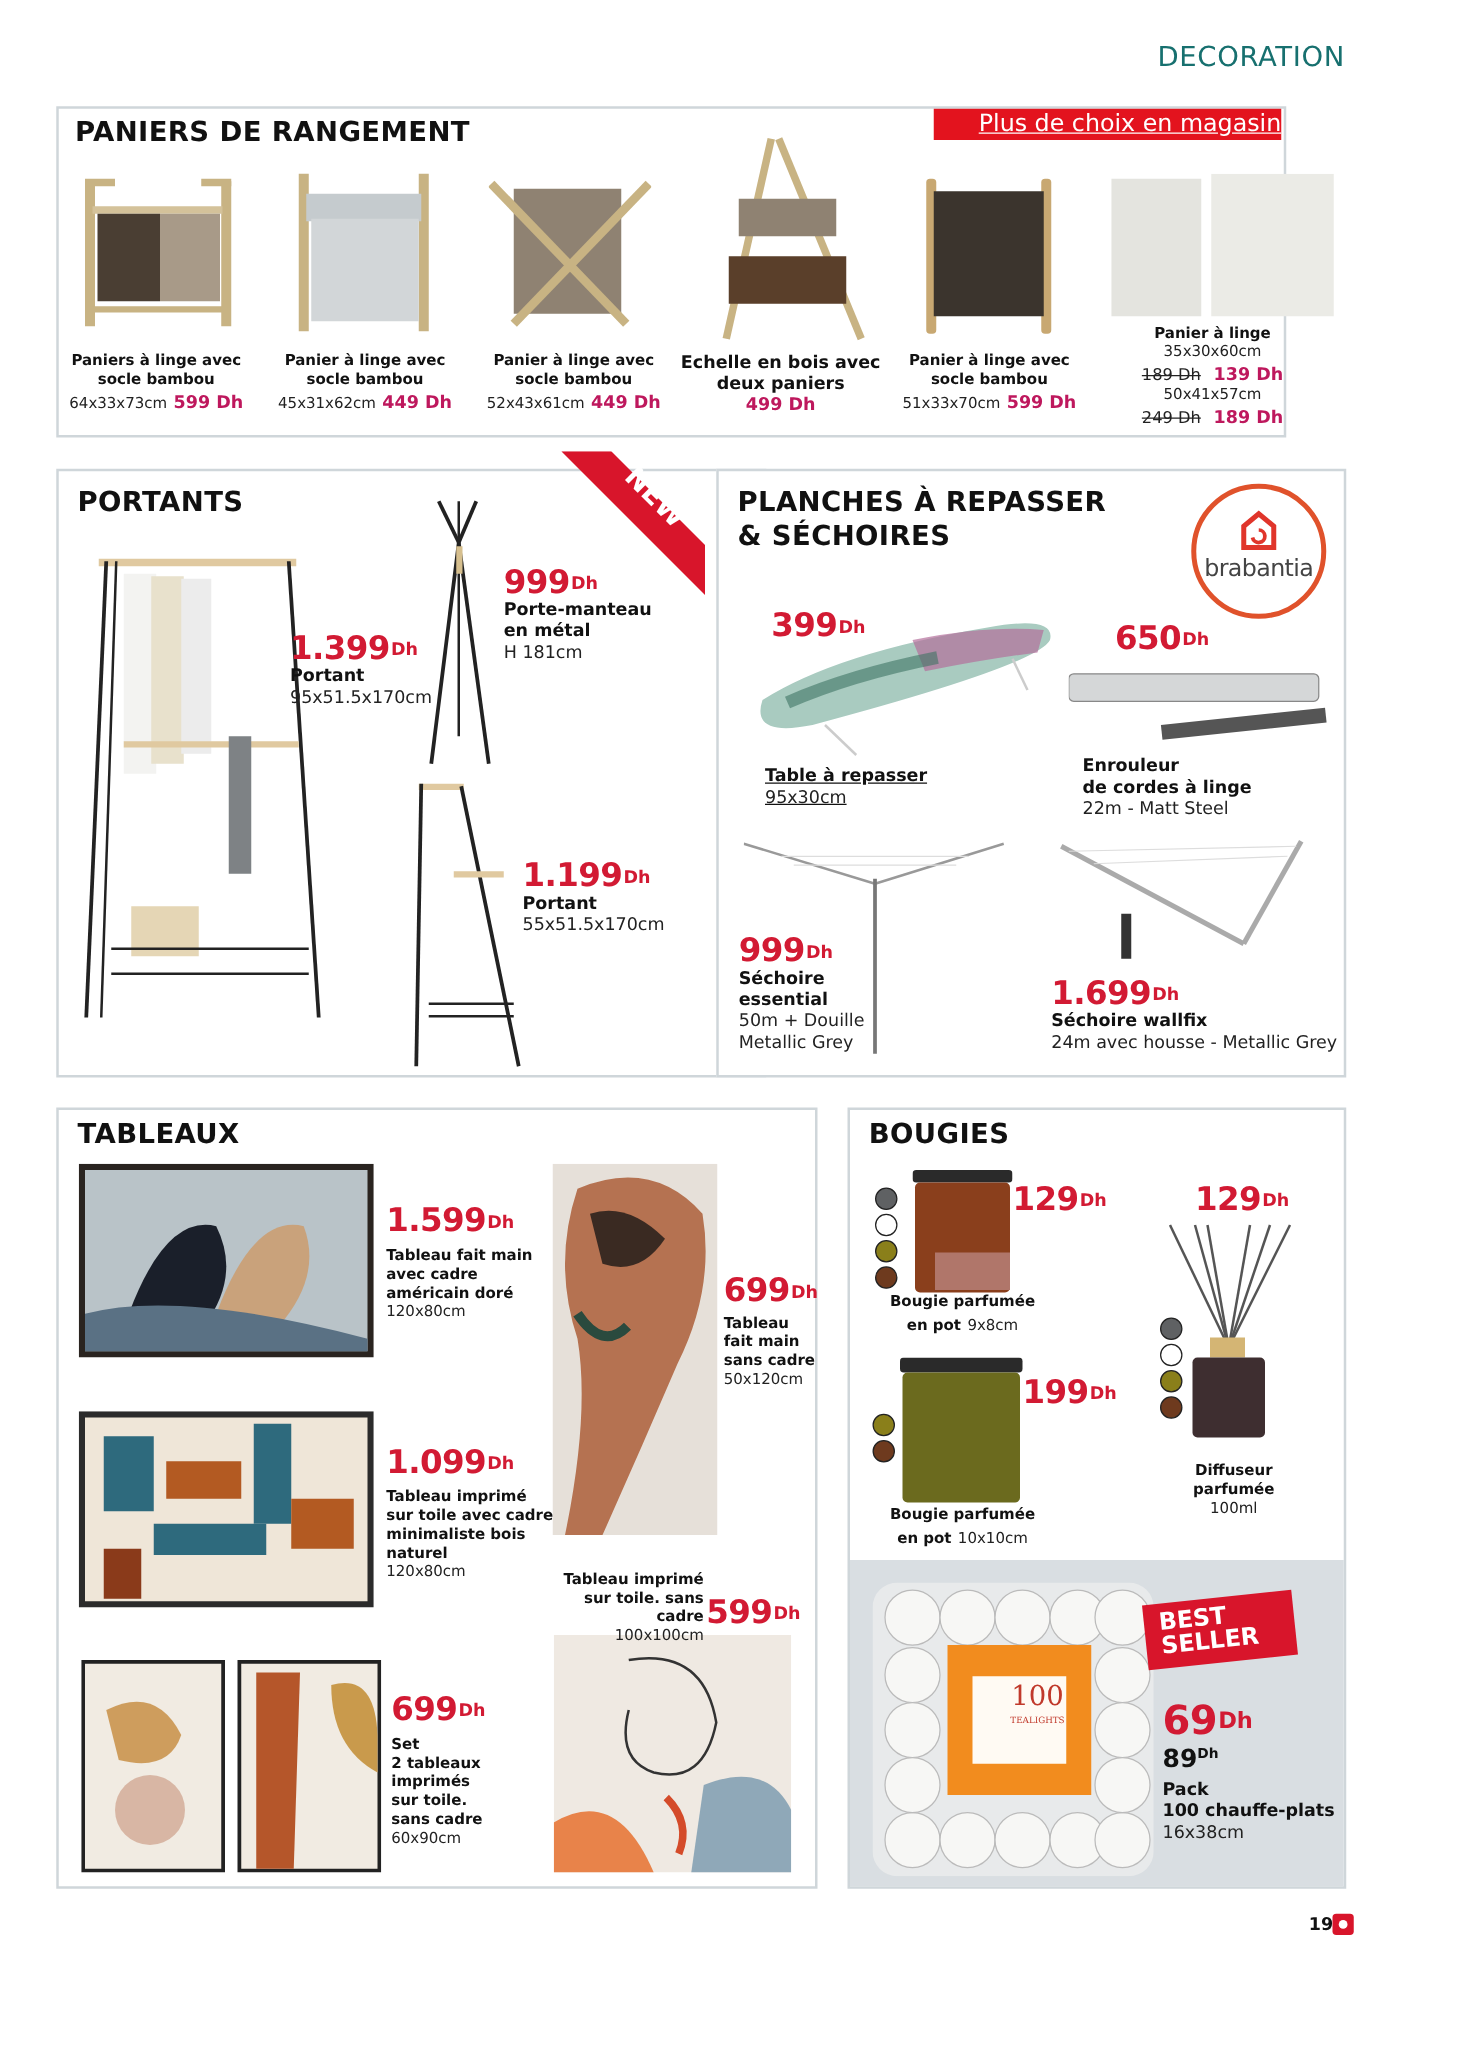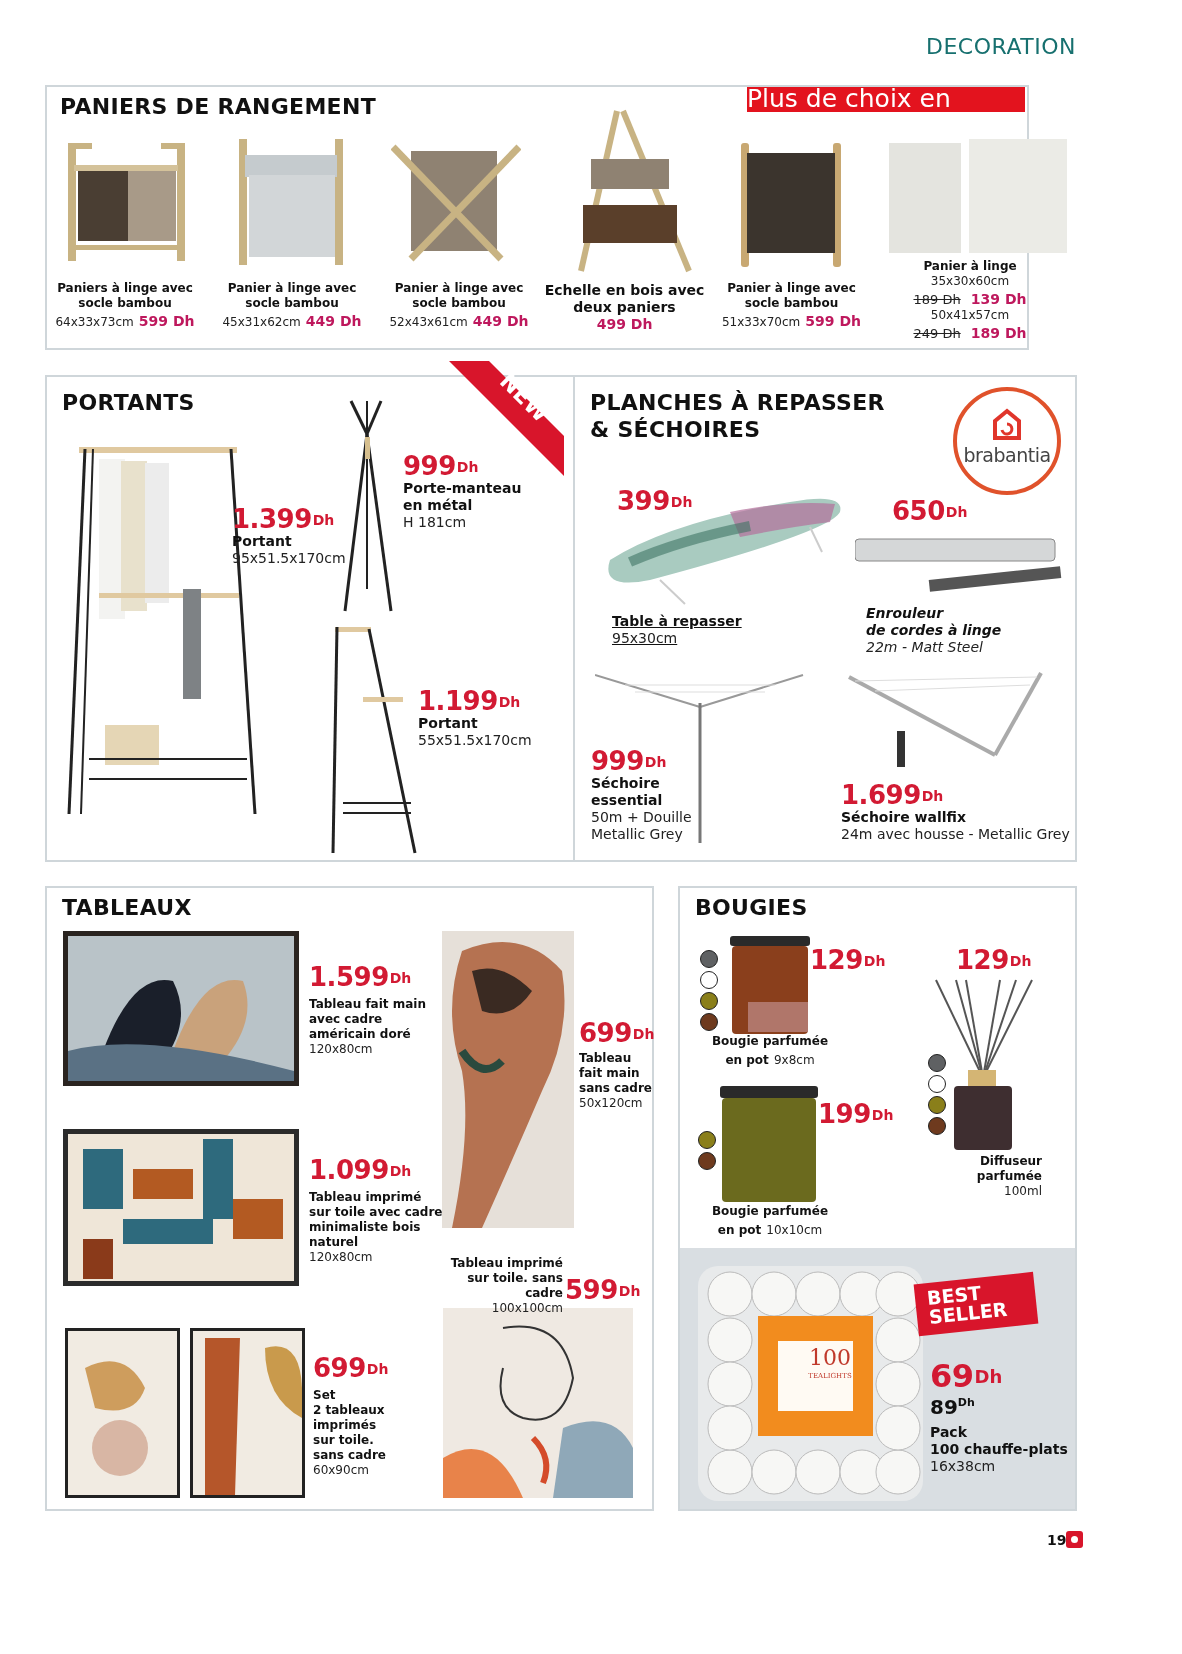--- a/index.html
+++ b/index.html
@@ -19,21 +19,21 @@
   .img { position: absolute; }
   .swatch { width: 18px; height: 18px; border-radius: 50%; border: 1.5px solid #222; margin-bottom: 3px; }
 </style>
 </head>
 <body>
 
 <div class="abs" style="right:106px; top:34px; font-size:22px; font-weight:normal; color:#17706f; letter-spacing:0.5px;">DECORATION</div>
 
 <div class="panel" style="left:45px; top:85px; width:984px; height:265px;">
   <div class="sec-title" style="left:13px; top:6px;">PANIERS DE RANGEMENT</div>
-  <div class="abs" style="right:2px; top:0; width:278px; height:25px; background:#e3131e; color:#fff; font-size:25px; line-height:24px; text-align:left;">Plus de choix en magasin</div>
+  <div class="abs" style="right:2px; top:0; width:278px; height:25px; background:#e3131e; color:#fff; font-size:19px; line-height:24px; text-align:right;text-decoration:underline;">Plus de choix en magasin</div>
 
   <svg class="img" style="left:17px; top:52px;" width="125" height="125" viewBox="0 0 125 125">
     <rect x="4" y="6" width="8" height="116" fill="#c8b383"></rect>
       <rect x="113" y="6" width="8" height="116" fill="#c8b383"></rect>
     <rect x="4" y="4" width="24" height="6" fill="#c8b383"></rect>
       <rect x="97" y="4" width="24" height="6" fill="#c8b383"></rect>
     <rect x="10" y="26" width="104" height="6" fill="#d4c29a"></rect>
     <rect x="14" y="32" width="50" height="70" fill="#4a3e33"></rect>
       <rect x="64" y="32" width="48" height="70" fill="#a89a88"></rect>
     <rect x="10" y="106" width="104" height="5" fill="#c8b383"></rect>
@@ -204,21 +204,21 @@
   <div class="abs" style="left:42px; top:110px;">
     <div class="price"><span>399</span><sup>Dh</sup></div>
   </div>
   <div class="abs" style="left:37px; top:236px;text-decoration:underline;">
     <div class="pname">Table à repasser</div>
     <div class="pdim">95x30cm</div>
   </div>
   <div class="abs" style="left:317px; top:120px;">
     <div class="price"><span>650</span><sup>Dh</sup></div>
   </div>
-  <div class="abs" style="left:291px; top:228px;font-style:italic;">
+  <div class="abs" style="left:291px; top:228px;">
     <div class="pname">Enrouleur</div>
     <div class="pname">de cordes à linge</div>
     <div class="pdim">22m - Matt Steel</div>
   </div>
   <div class="abs" style="left:16px; top:370px;">
     <div class="price"><span>999</span><sup>Dh</sup></div>
     <div class="pname">Séchoire</div>
     <div class="pname">essential</div>
     <div class="pdim">50m + Douille</div>
     <div class="pdim">Metallic Grey</div>
@@ -357,21 +357,21 @@
       <line x1="55" y1="100" x2="104" y2="2" stroke="#555" stroke-width="2"></line>
     <rect x="40" y="92" width="28" height="16" fill="#d4b574"></rect>
       <rect x="26" y="108" width="58" height="64" rx="4" fill="#3e2e30"></rect>
   </svg>
   <div class="abs" style="left:248px; top:166px;">
     <div class="swatch" style="background:#5f6163;"></div>
     <div class="swatch" style="background:#ffffff;"></div>
     <div class="swatch" style="background:#8a7f1a;"></div>
     <div class="swatch" style="background:#6e3a1e;"></div>
   </div>
-  <div class="abs center small" style="left:252px; top:266px; width:110px;text-align:right;">
+  <div class="abs center small" style="left:252px; top:281px; width:110px;">
     <div class="pname">Diffuseur</div>
     <div class="pname">parfumée</div>
     <div class="pdim">100ml</div>
   </div>
 
   <div class="abs" style="left:18px; top:243px;">
     <div class="swatch" style="background:#8a7f1a;"></div>
     <div class="swatch" style="background:#6e3a1e;"></div>
   </div>
   <svg class="img" style="left:40px; top:198px;" width="100" height="118" viewBox="0 0 100 118">

